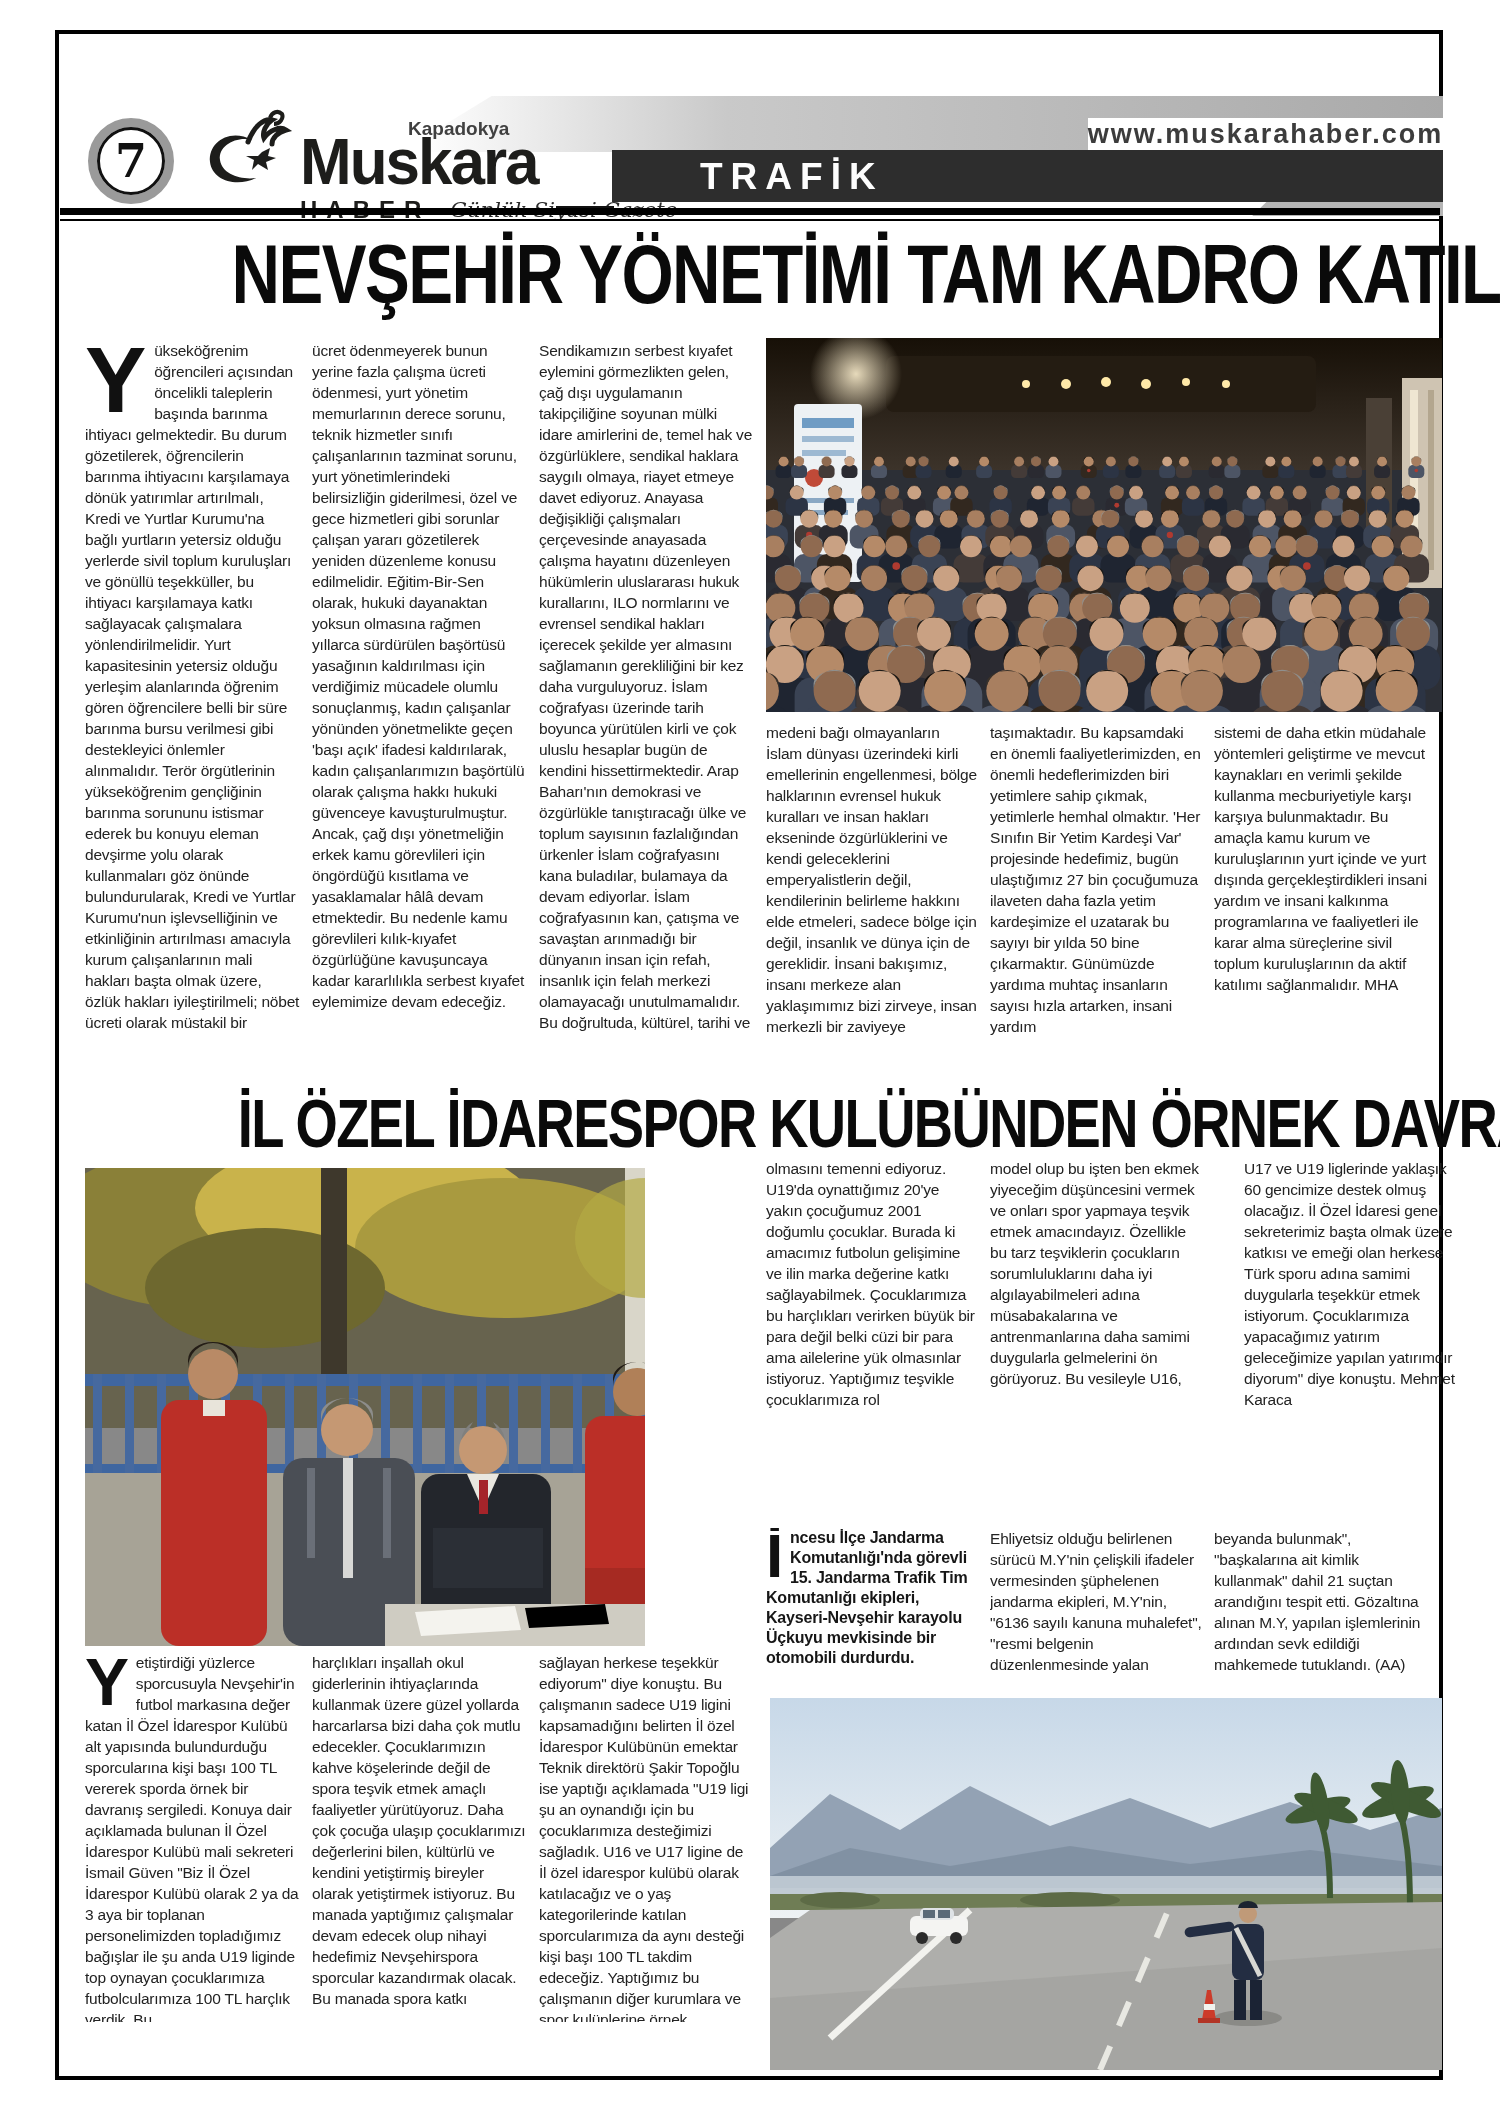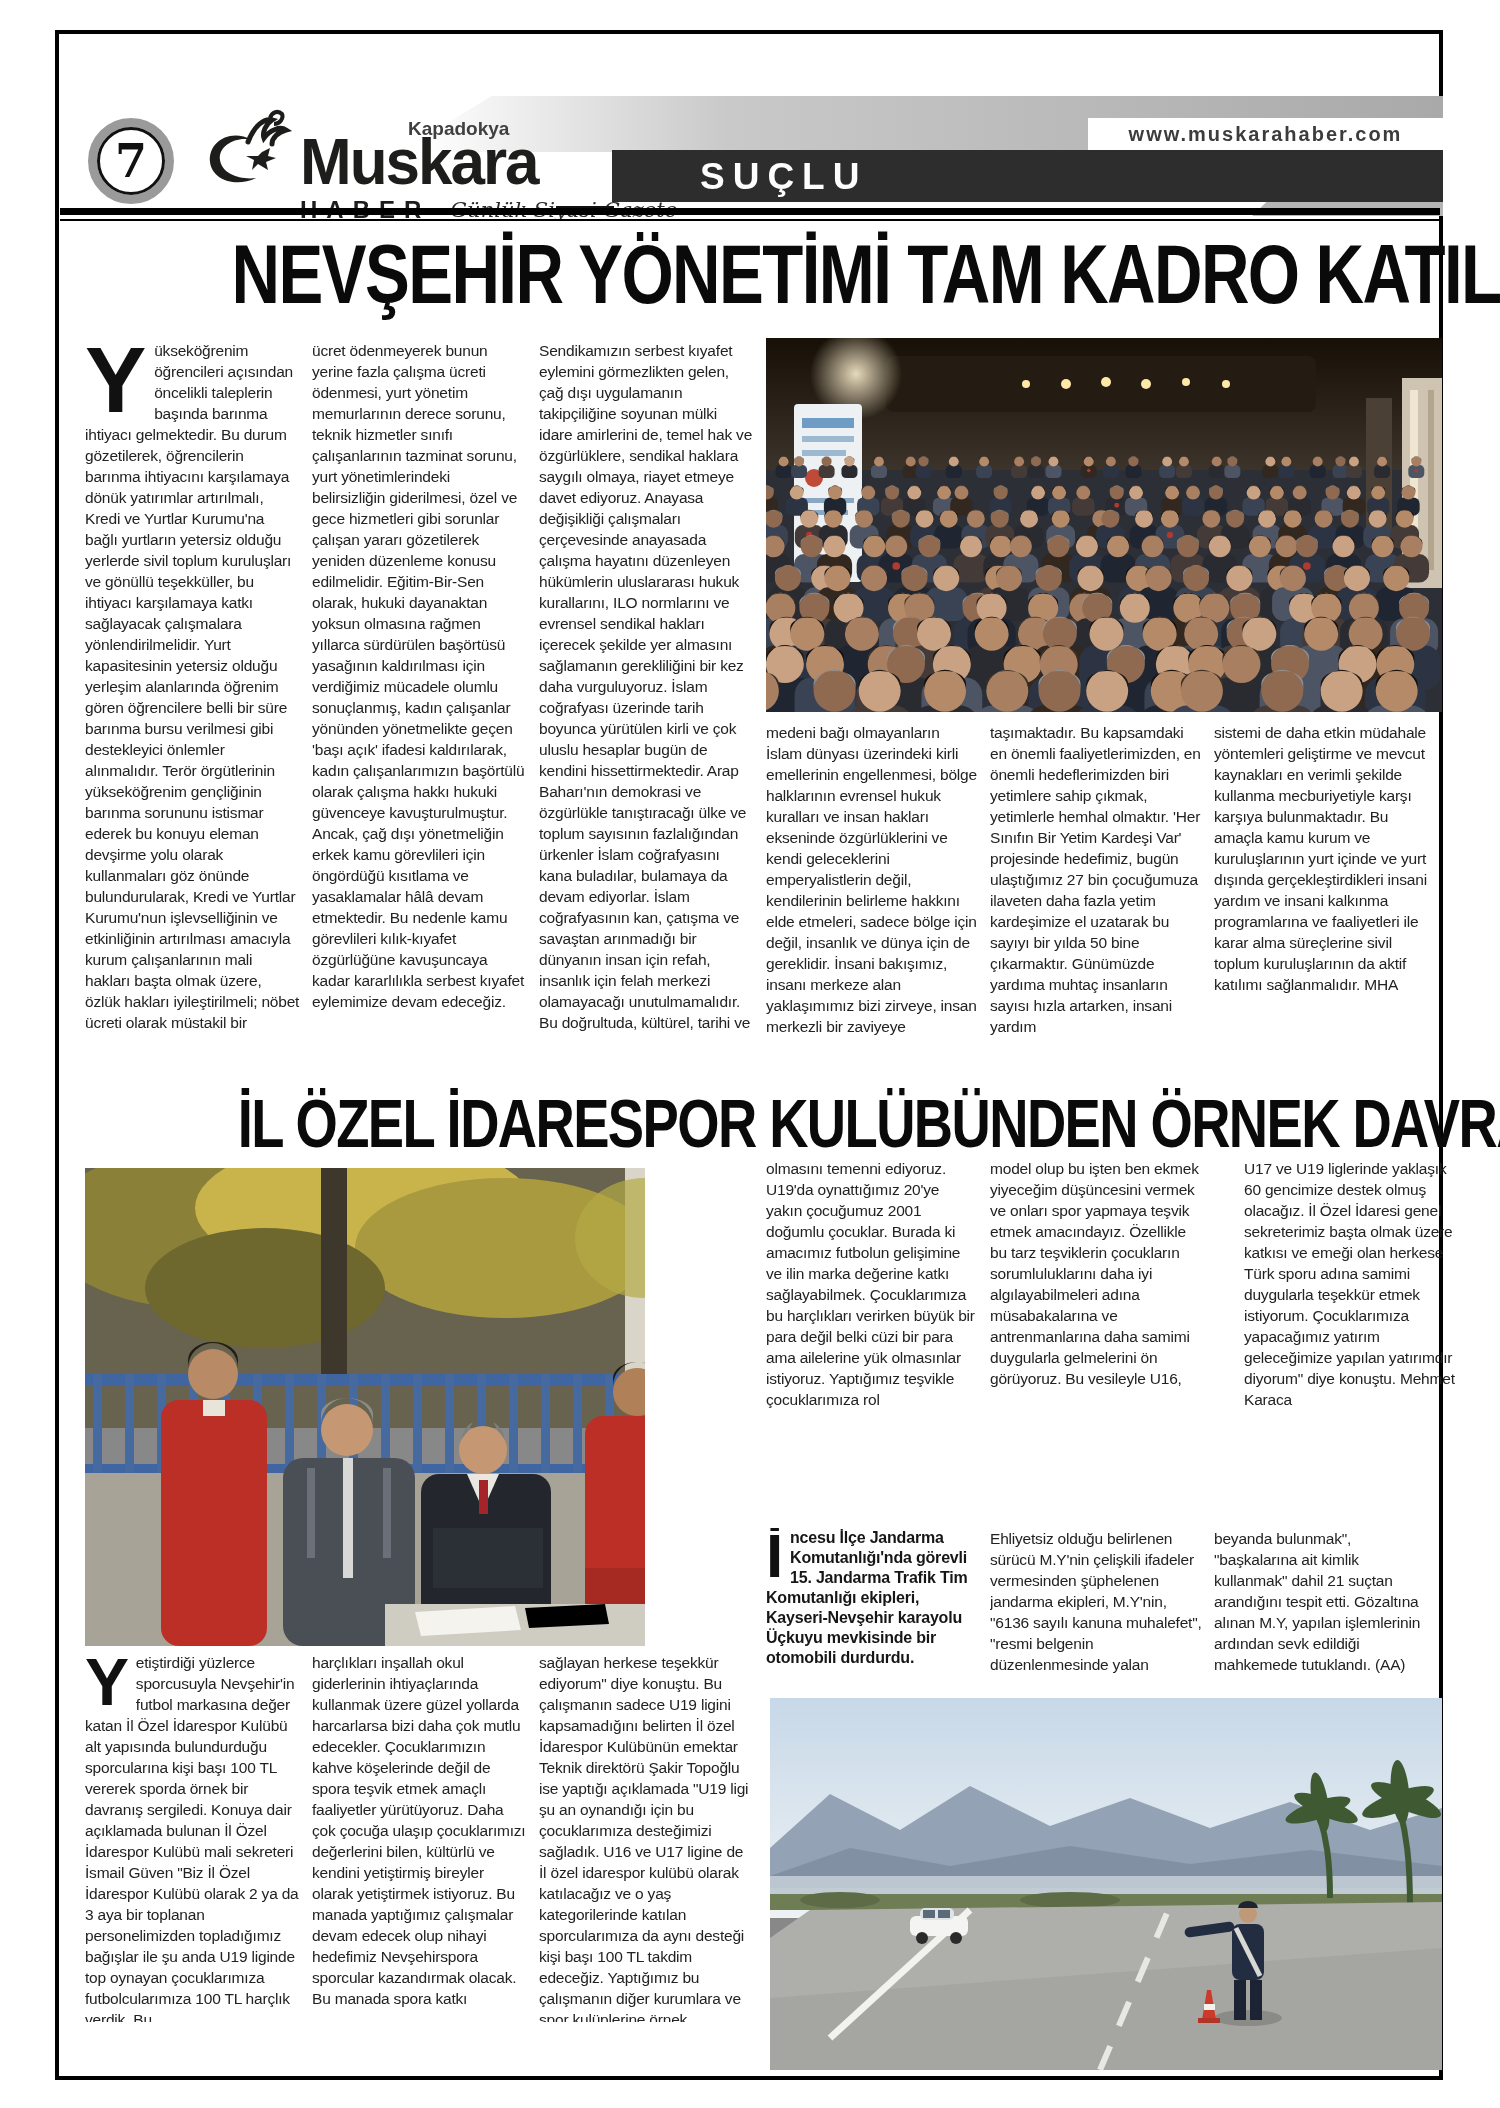--- a/index.html
+++ b/index.html
@@ -14,21 +14,21 @@
   .grayband{left:420px;top:96px;width:1023px;height:56px;background:linear-gradient(to right,#ffffff 0%,#c9c9c9 30%,#a9a9a9 100%);clip-path:polygon(0 78%,7% 0,100% 0,100% 100%,0 100%);}
   .graytail{left:1240px;top:200px;width:203px;height:16px;background:#b5b5b5;clip-path:polygon(6% 100%,14% 0,100% 0,100% 100%);}
   .kapadokya{left:408px;top:118px;font-size:19px;font-weight:bold;color:#404040;}
   .muskara{left:300px;top:124px;font-size:62px;font-weight:900;letter-spacing:-2px;color:#1d1d1b;transform:scaleY(1.05);transform-origin:top left;}
   .haberline{left:300px;top:196px;width:320px;display:flex;align-items:center;gap:10px;}
   .haber{font-size:24px;font-weight:bold;letter-spacing:9px;color:#1d1d1b;}
   .haberdot{width:16px;height:16px;border-radius:50%;background:#1d1d1b;}
   .slogan{font-family:"DejaVu Serif",serif;font-style:italic;font-size:21px;color:#2a2a2a;white-space:nowrap;}
   .hline{left:556px;top:206px;width:58px;height:5px;background:#111;}
   .webstrip{left:1088px;top:118px;width:355px;height:32px;background:#fff;display:flex;align-items:center;justify-content:center;}
-  .webstrip span{font-size:20px;font-weight:bold;color:#3c3c3c;letter-spacing:2px;}
+  .webstrip span{font-size:27px;font-weight:bold;color:#3c3c3c;letter-spacing:2px;}
   .darkbar{left:612px;top:150px;width:831px;height:52px;background:#2d2d2d;}
   .guncel{left:700px;top:156px;font-size:37px;font-weight:bold;letter-spacing:8px;color:#fdfdfd;}
   .datebar{left:1095px;top:155px;width:345px;height:44px;display:flex;align-items:center;justify-content:center;font-size:27px;font-weight:bold;letter-spacing:2px;color:#f4f4f4;}
   .rule1{left:60px;top:208px;width:1380px;height:7px;background:#000;}
   .rule2{left:60px;top:219px;width:1380px;height:2px;background:#000;}
 
   
   .headline{text-align:center;white-space:nowrap;font-weight:900;color:#0a0a0a;}
   .cond{display:inline-block;transform:scaleX(0.8);transform-origin:center;letter-spacing:-2px;}
   .h1{left:65px;top:224px;width:1370px;font-size:84px;line-height:100px;}
@@ -72,21 +72,21 @@
   <div class="kapadokya abs">Kapadokya</div>
   <div class="muskara abs">Muskara</div>
   <div class="haberline abs">
     <span class="haber">HABER</span>
     <span class="haberdot"></span>
     <span class="slogan">Günlük Siyasi Gazete</span>
   </div>
   <div class="hline abs"></div>
 
   <div class="darkbar abs"></div>
-  <div class="guncel abs">SUÇLU</div>
+  <div class="guncel abs">TRAFİK</div>
   <div class="webstrip abs">
     <span>www.muskarahaber.com</span>
   </div>
   <div class="rule1 abs"></div>
   <div class="rule2 abs"></div>
 
   <div class="headline h1 abs">
     <span class="cond">NEVŞEHİR YÖNETİMİ TAM KADRO KATILDI</span>
   </div>
 

